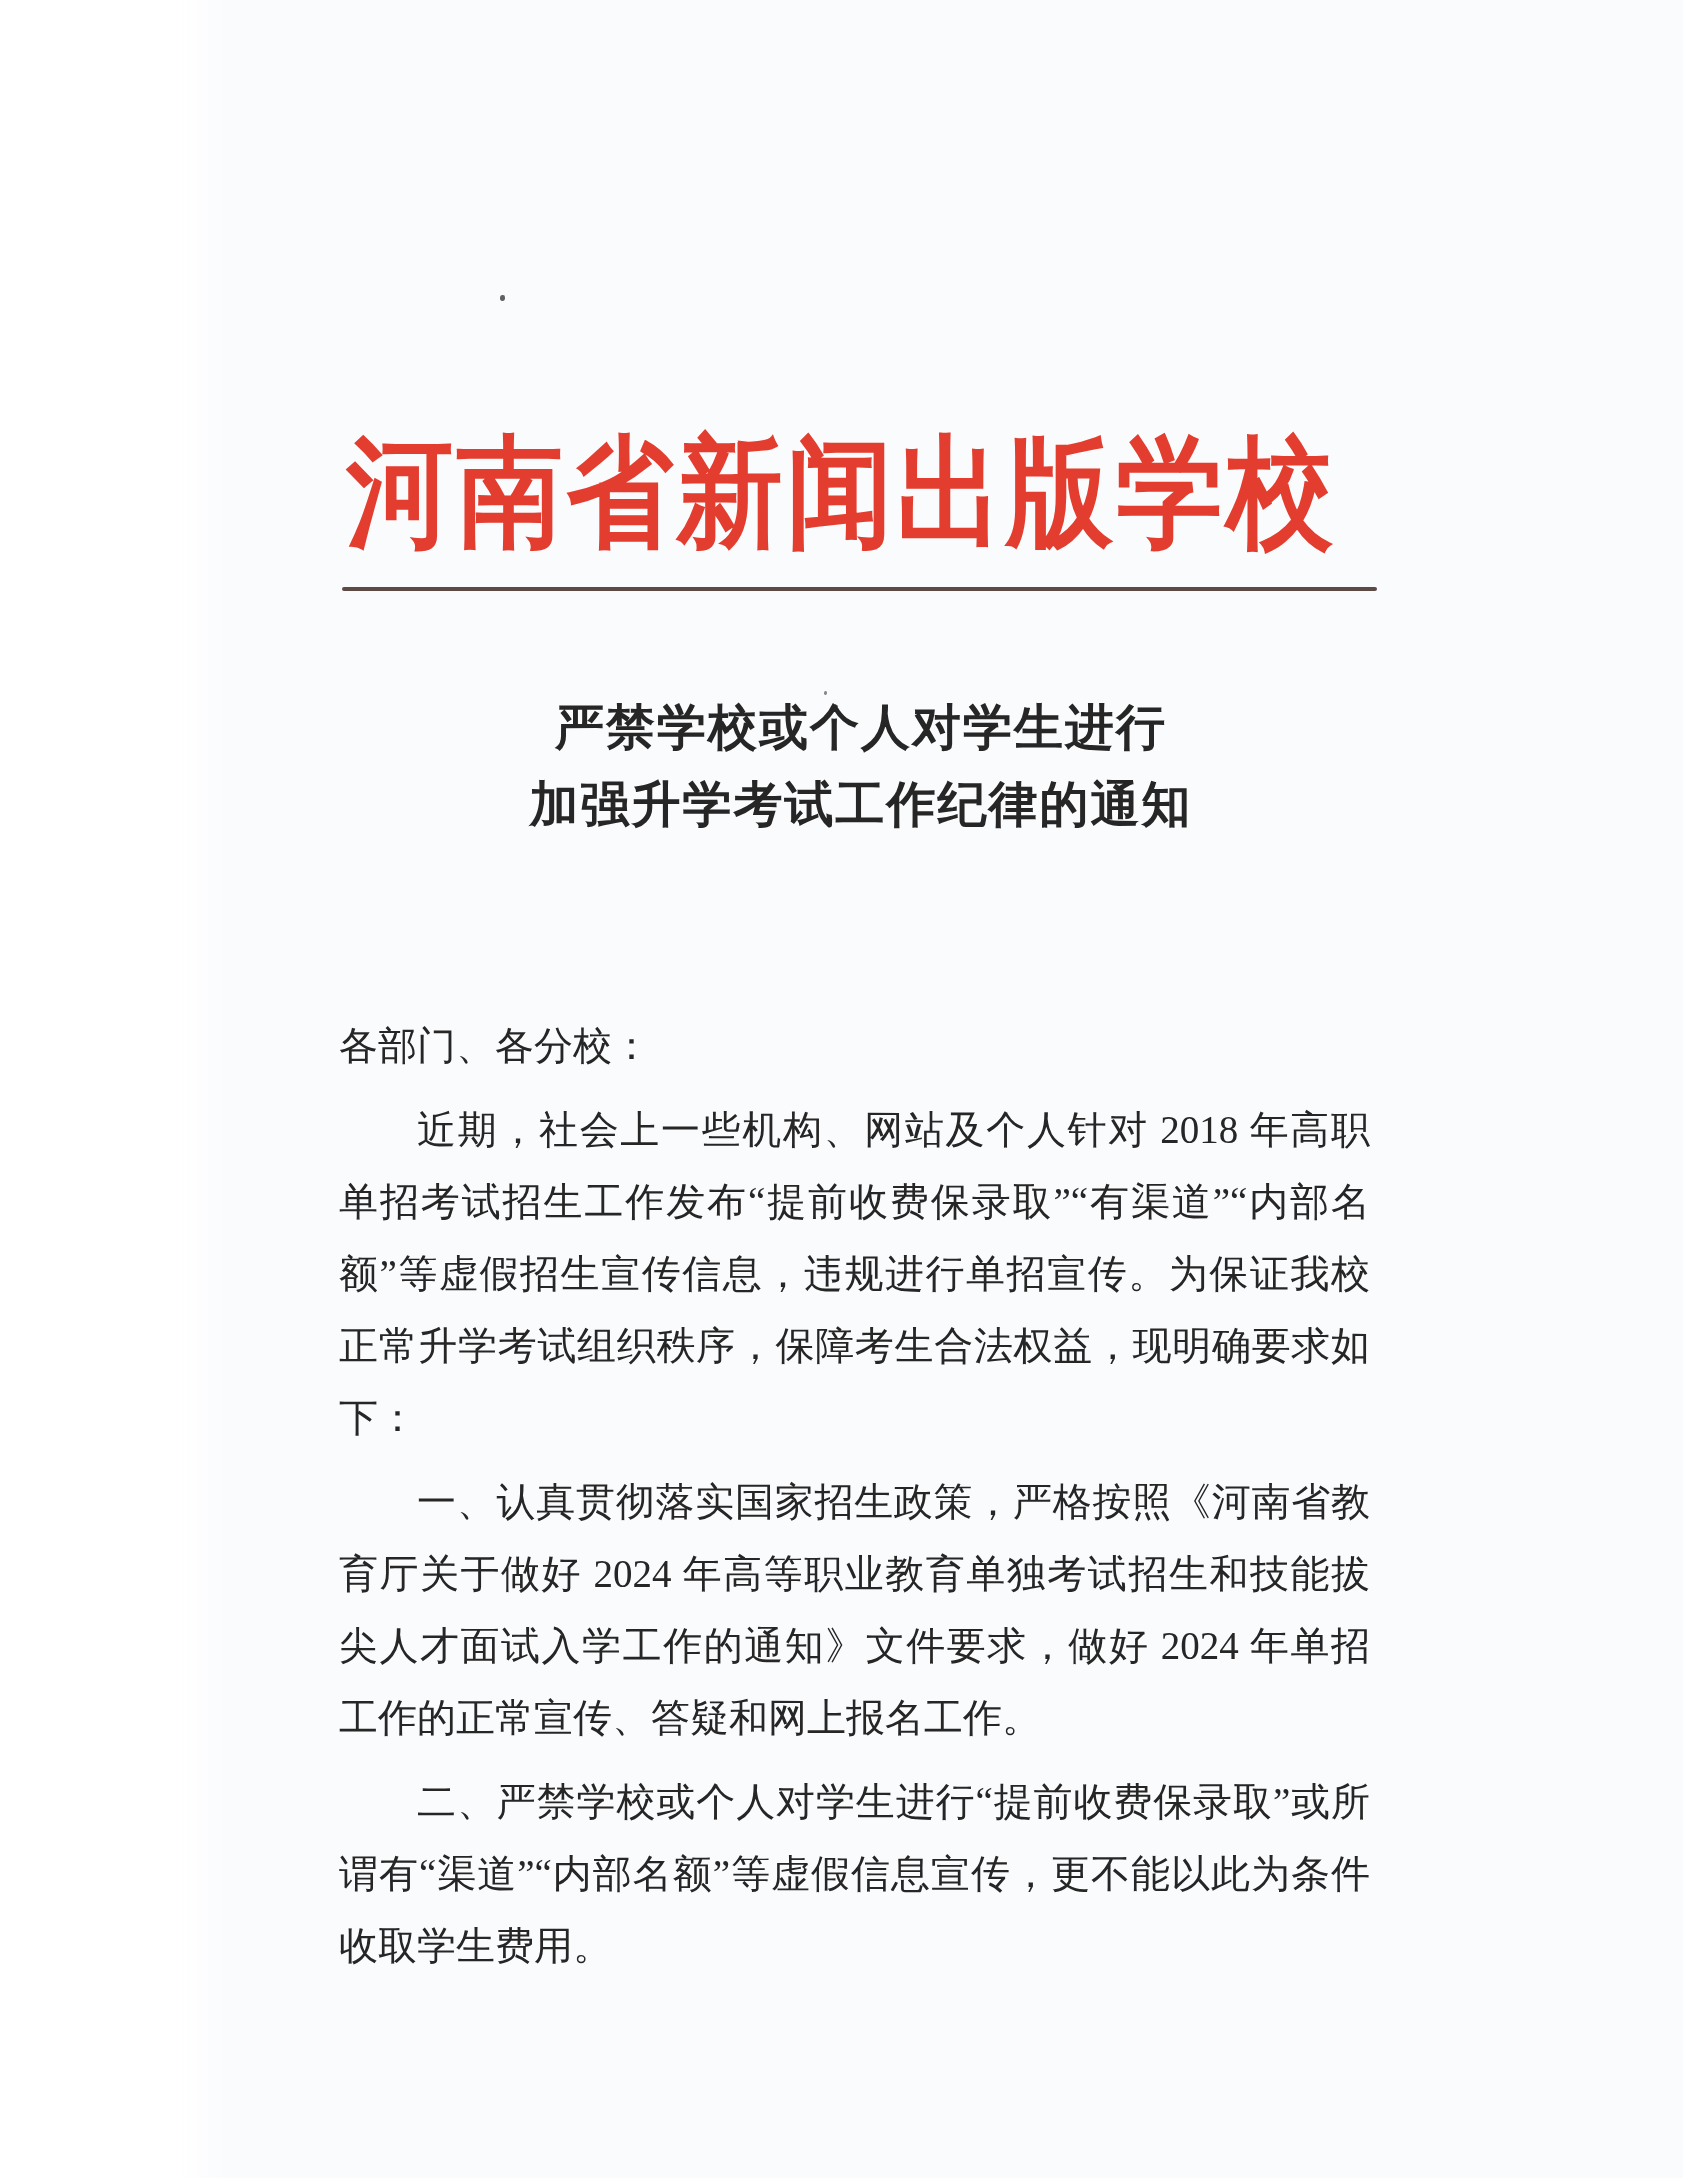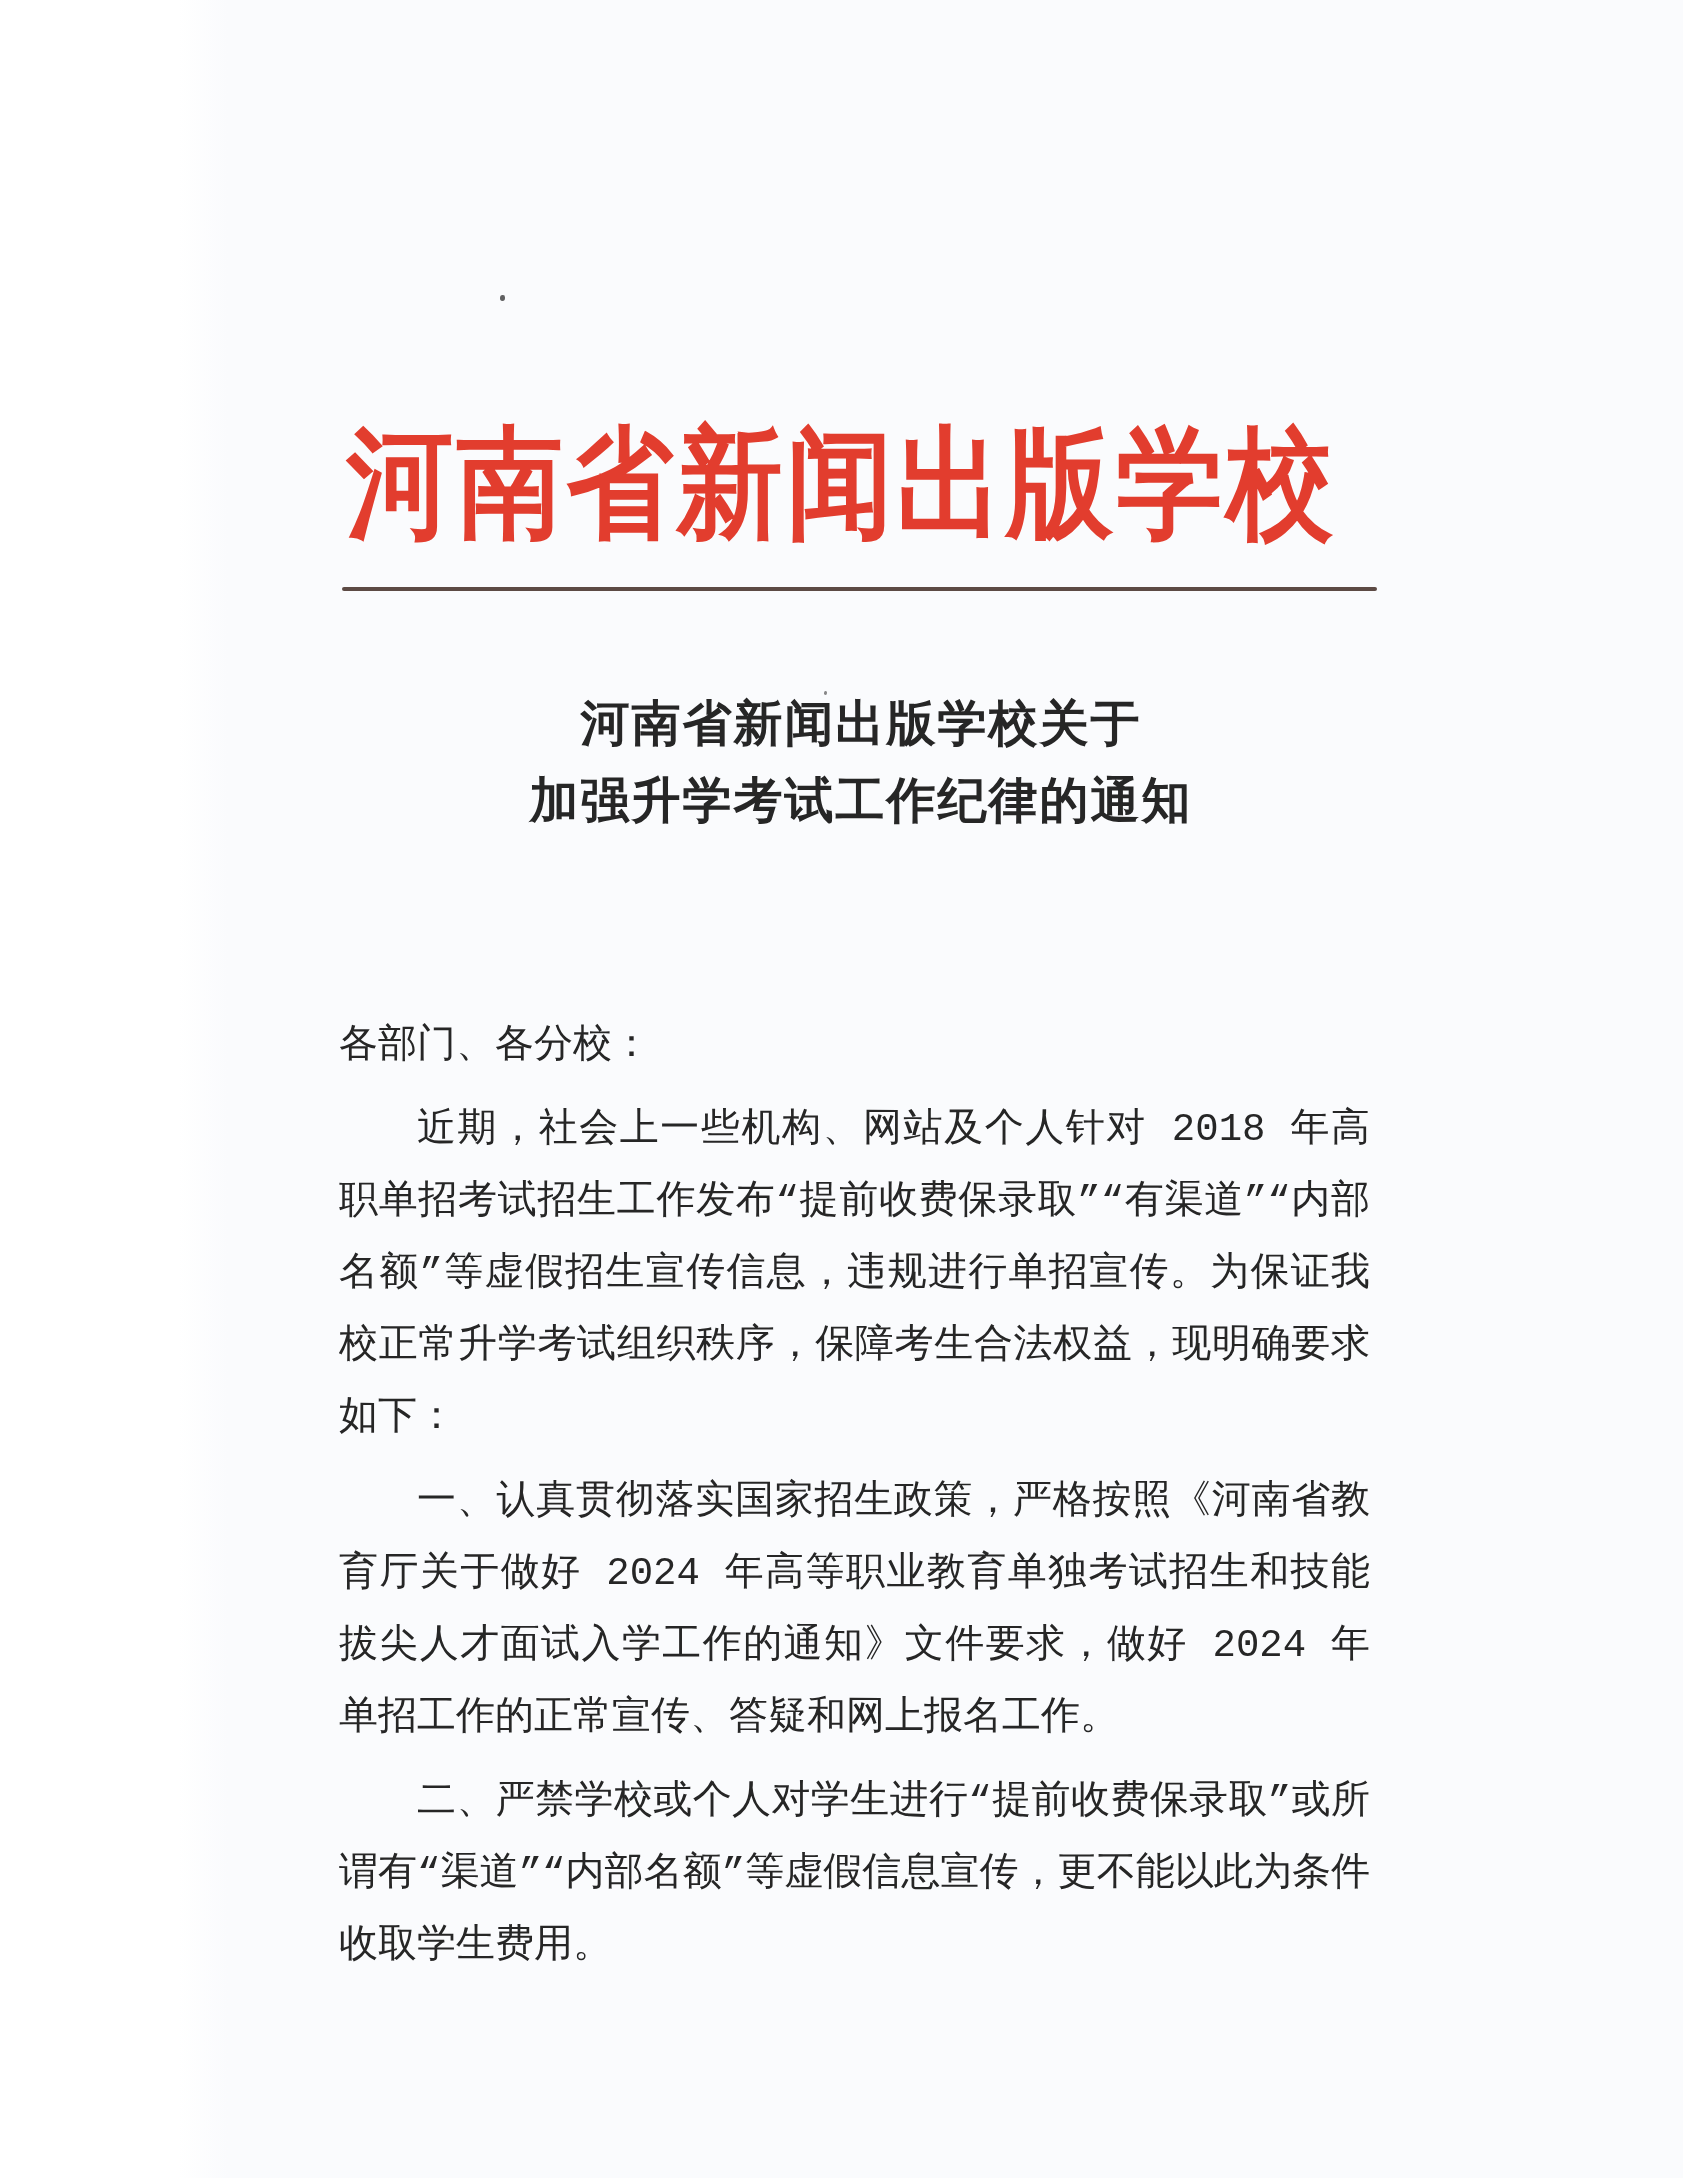--- a/index.html
+++ b/index.html
@@ -80,31 +80,31 @@
     background: #3a3a3a;
     border-radius: 50% 40% 50% 45%;
     opacity: 0.8;
   }
   .speck.s1 { top: 295px; left: 500px; }
   .speck.s2 { top: 691px; left: 824px; width: 3px; height: 4px; opacity: 0.6; }
 </style>
 </head>
 <body>
 
-<div class="page" style="color: rgb(38, 38, 38); font-family: Liberation Mono, monospace;">
+<div class="page" style="color: rgb(38, 38, 38);">
 
   <div class="speck s1"></div>
   <div class="speck s2"></div>
 
   <div class="letterhead" style="color: rgb(226, 61, 46);">河南省新闻出版学校</div>
 
   <div class="letterhead-rule" style="background: rgb(92, 74, 68);"></div>
 
   <div class="notice-title">
-    <div>河南省新闻出版学校关于</div>
+    <div>严禁学校或个人对学生进行</div>
     <div>加强升学考试工作纪律的通知</div>
   </div>
 
   <div class="notice-body">
     <p class="salutation">各部门、各分校：</p>
     <p class="para">近期，社会上一些机构、网站及个人针对 2018 年高职单招考试招生工作发布“提前收费保录取”“有渠道”“内部名额”等虚假招生宣传信息，违规进行单招宣传。为保证我校正常升学考试组织秩序，保障考生合法权益，现明确要求如下：</p>
     <p class="para">一、认真贯彻落实国家招生政策，严格按照《河南省教育厅关于做好 2024 年高等职业教育单独考试招生和技能拔尖人才面试入学工作的通知》文件要求，做好 2024 年单招工作的正常宣传、答疑和网上报名工作。</p>
     <p class="para">二、严禁学校或个人对学生进行“提前收费保录取”或所谓有“渠道”“内部名额”等虚假信息宣传，更不能以此为条件收取学生费用。</p>
   </div>
 

